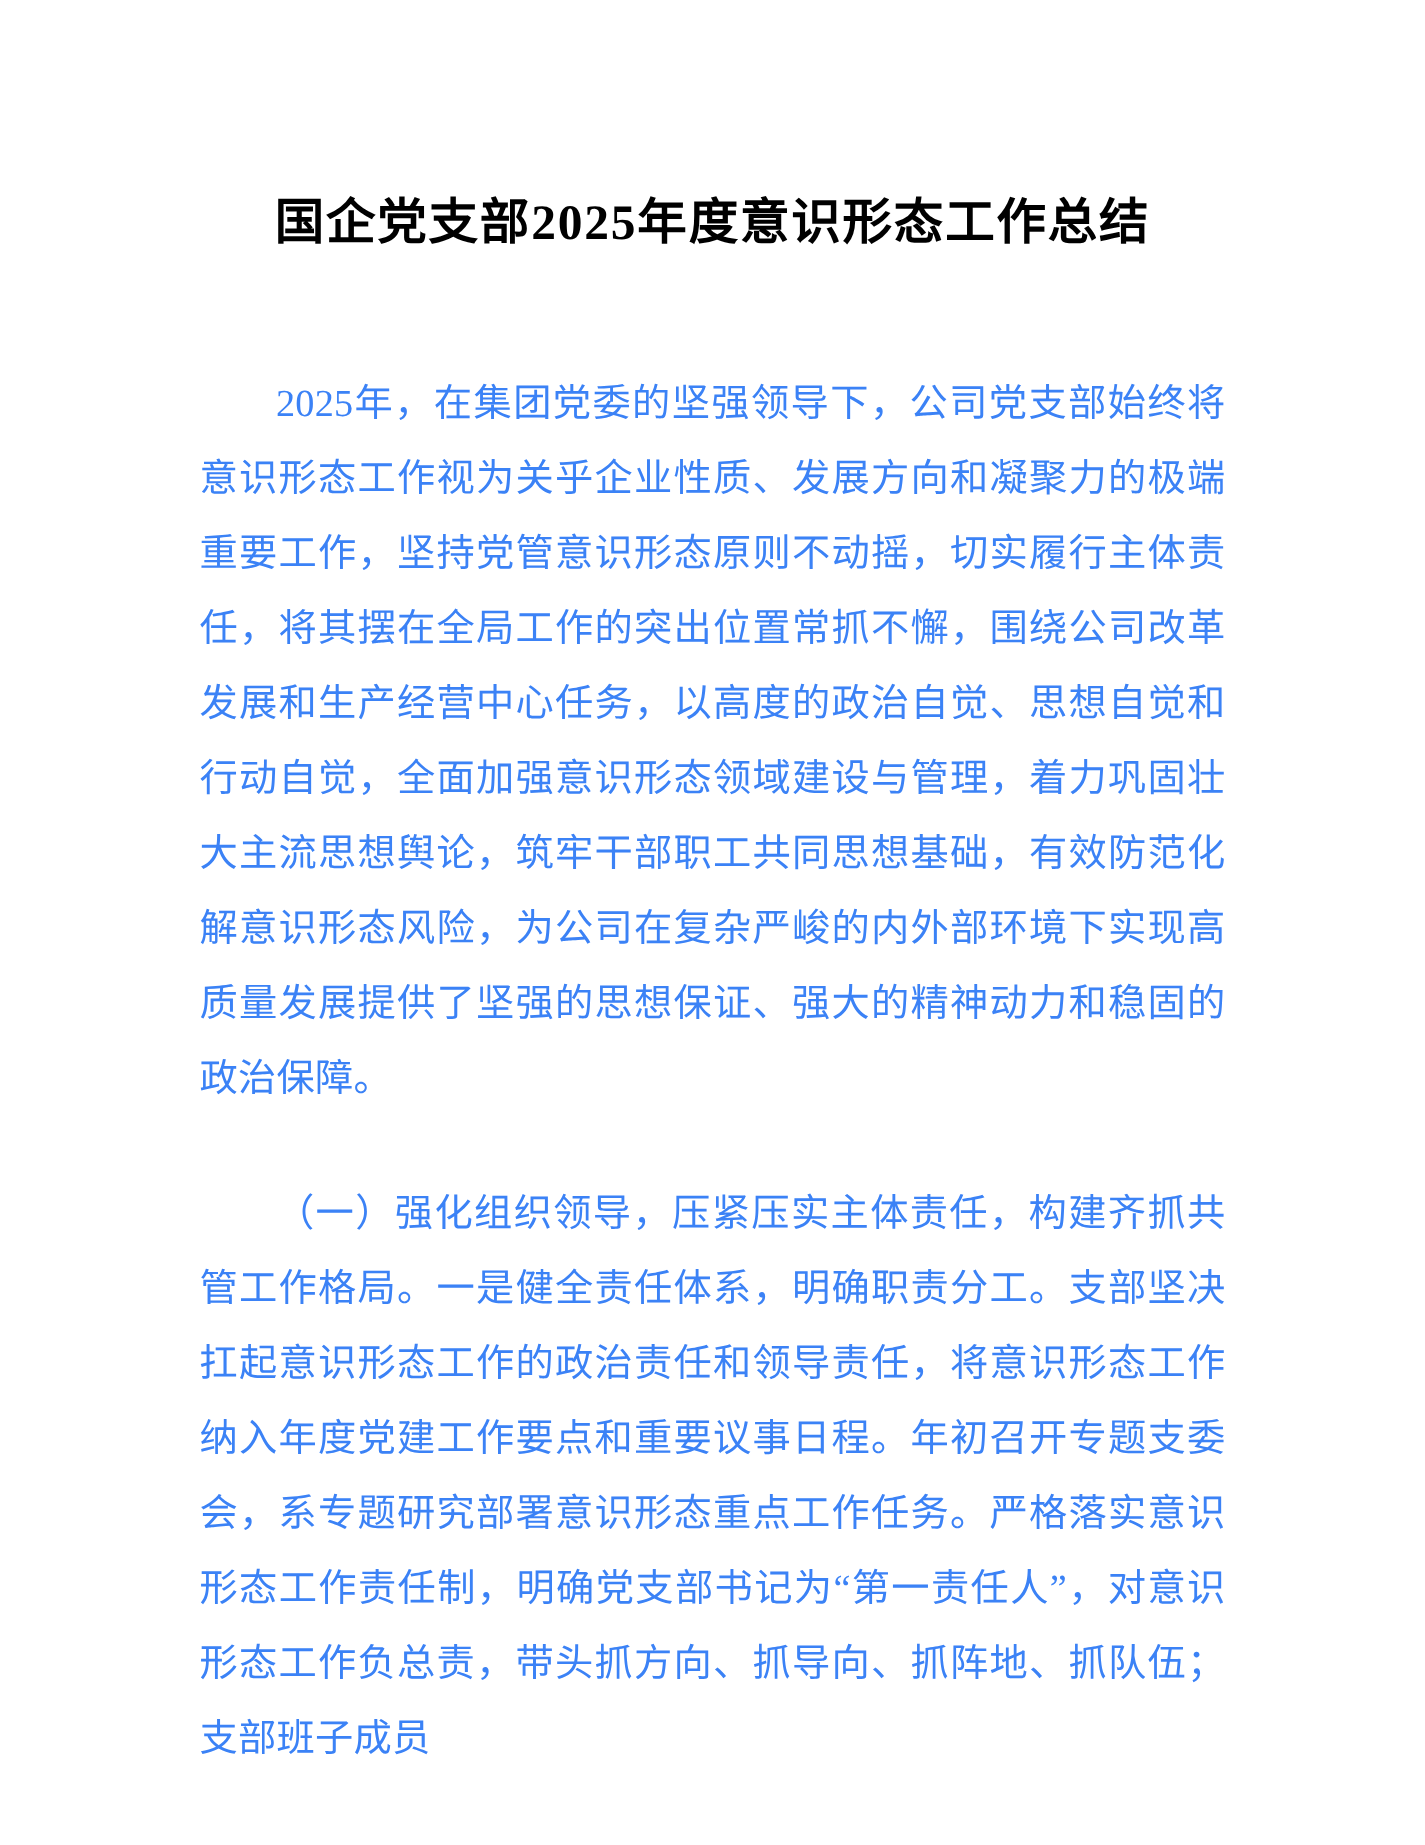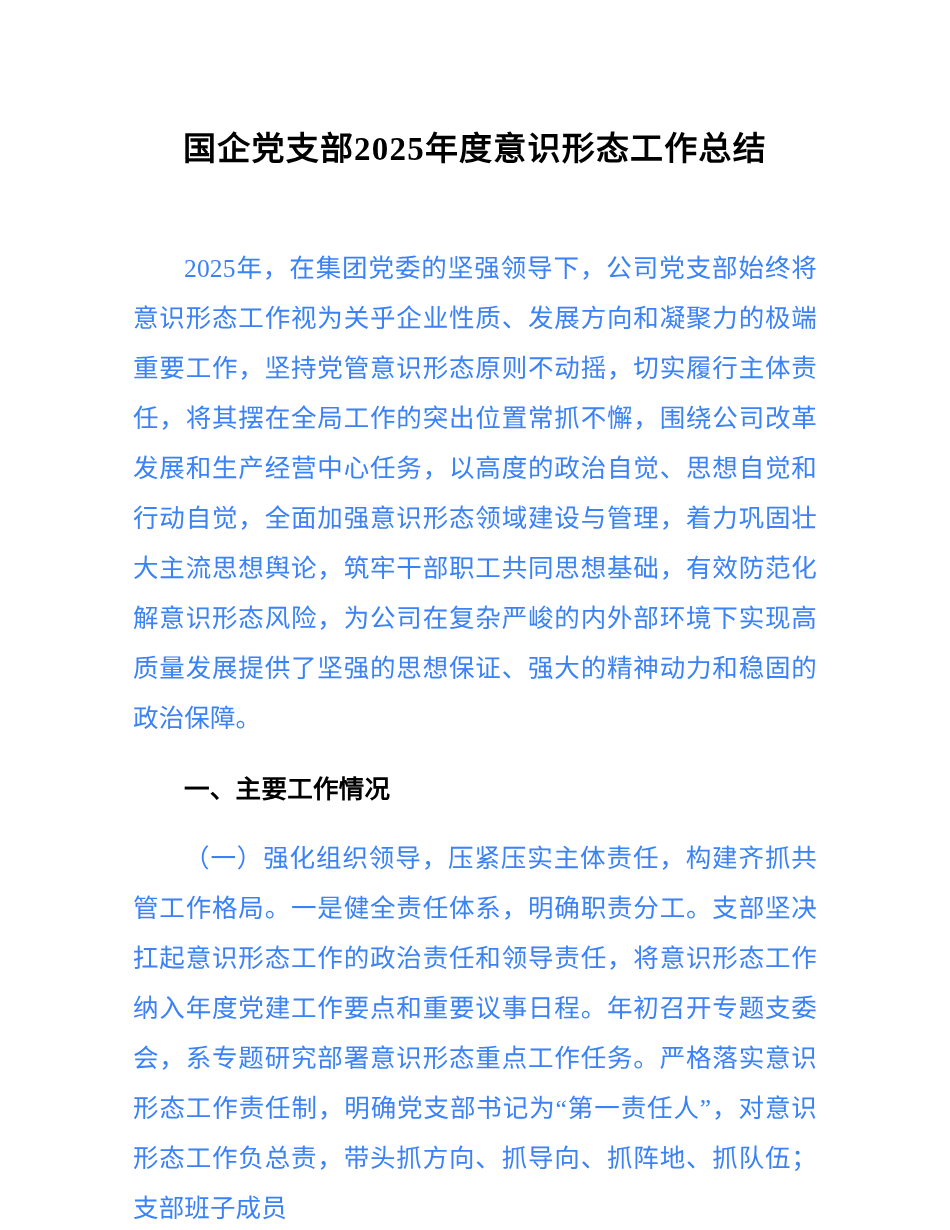--- a/index.html
+++ b/index.html
@@ -78,21 +78,20 @@
 <div class="page">
 
   <h1 class="doc-title">国企党支部2025年度意识形态工作总结</h1>
 
   <div class="body-block">
 
     <p class="para">2025年，在集团党委的坚强领导下，公司党支部始终将意识形态工作视为关乎企业性质、发展方向和凝聚力的极端重要工作，坚持党管意识形态原则不动摇，切实履行主体责任，将其摆在全局工作的突出位置常抓不懈，围绕公司改革发展和生产经营中心任务，以高度的政治自觉、思想自觉和行动自觉，全面加强意识形态领域建设与管理，着力巩固壮大主流思想舆论，筑牢干部职工共同思想基础，有效防范化解意识形态风险，为公司在复杂严峻的内外部环境下实现高质量发展提供了坚强的思想保证、强大的精神动力和稳固的政治保障。</p>
 
     <div class="spacer-line"></div>
 
-    <p class="section-heading">一、主要工作情况</p>
 
     <div class="spacer-line"></div>
 
     <p class="para">（一）强化组织领导，压紧压实主体责任，构建齐抓共管工作格局。一是健全责任体系，明确职责分工。支部坚决扛起意识形态工作的政治责任和领导责任，将意识形态工作纳入年度党建工作要点和重要议事日程。年初召开专题支委会，系专题研究部署意识形态重点工作任务。严格落实意识形态工作责任制，明确党支部书记为“第一责任人”，对意识形态工作负总责，带头抓方向、抓导向、抓阵地、抓队伍；支部班子成员</p>
 
   </div>
 
 </div>
 
 </body></html>

